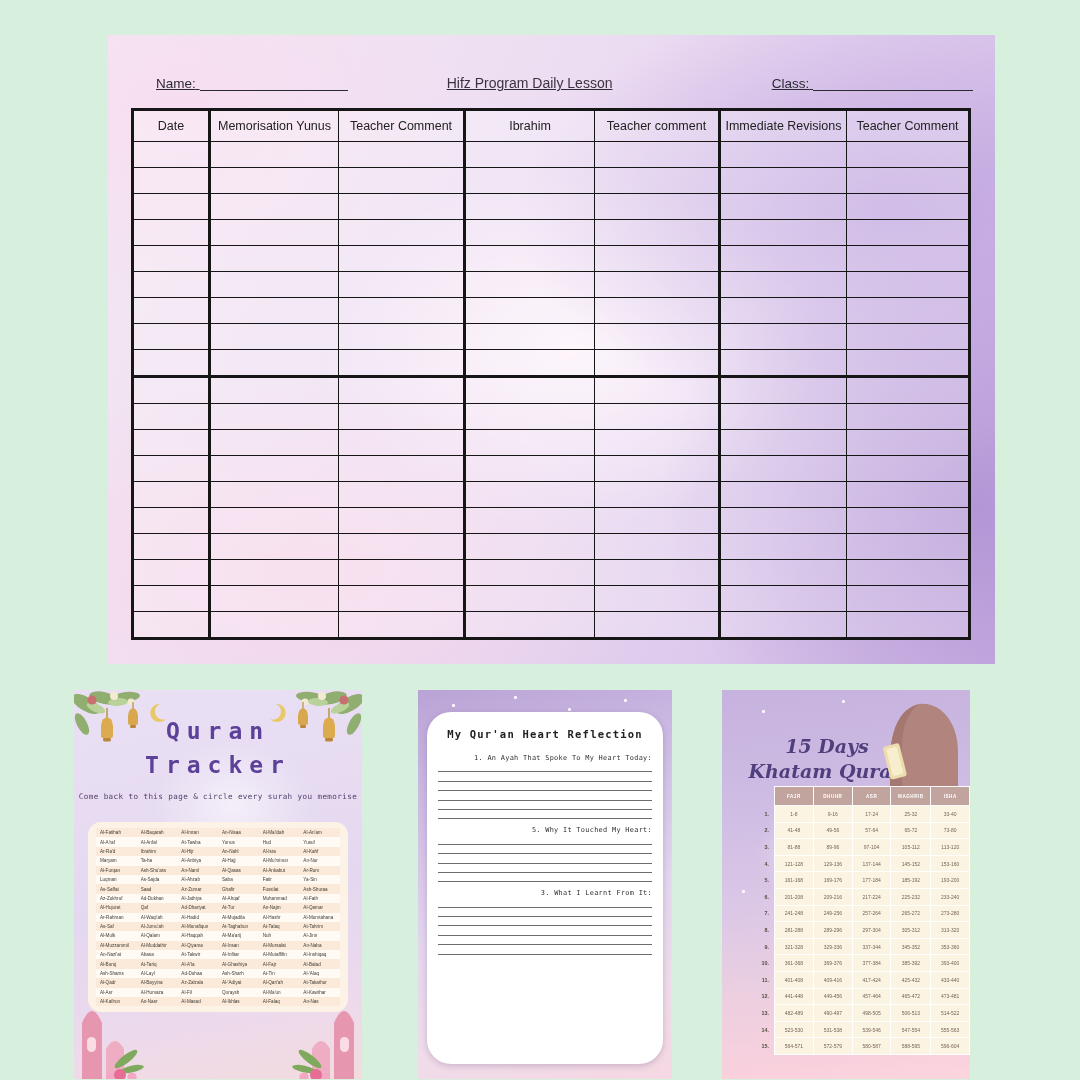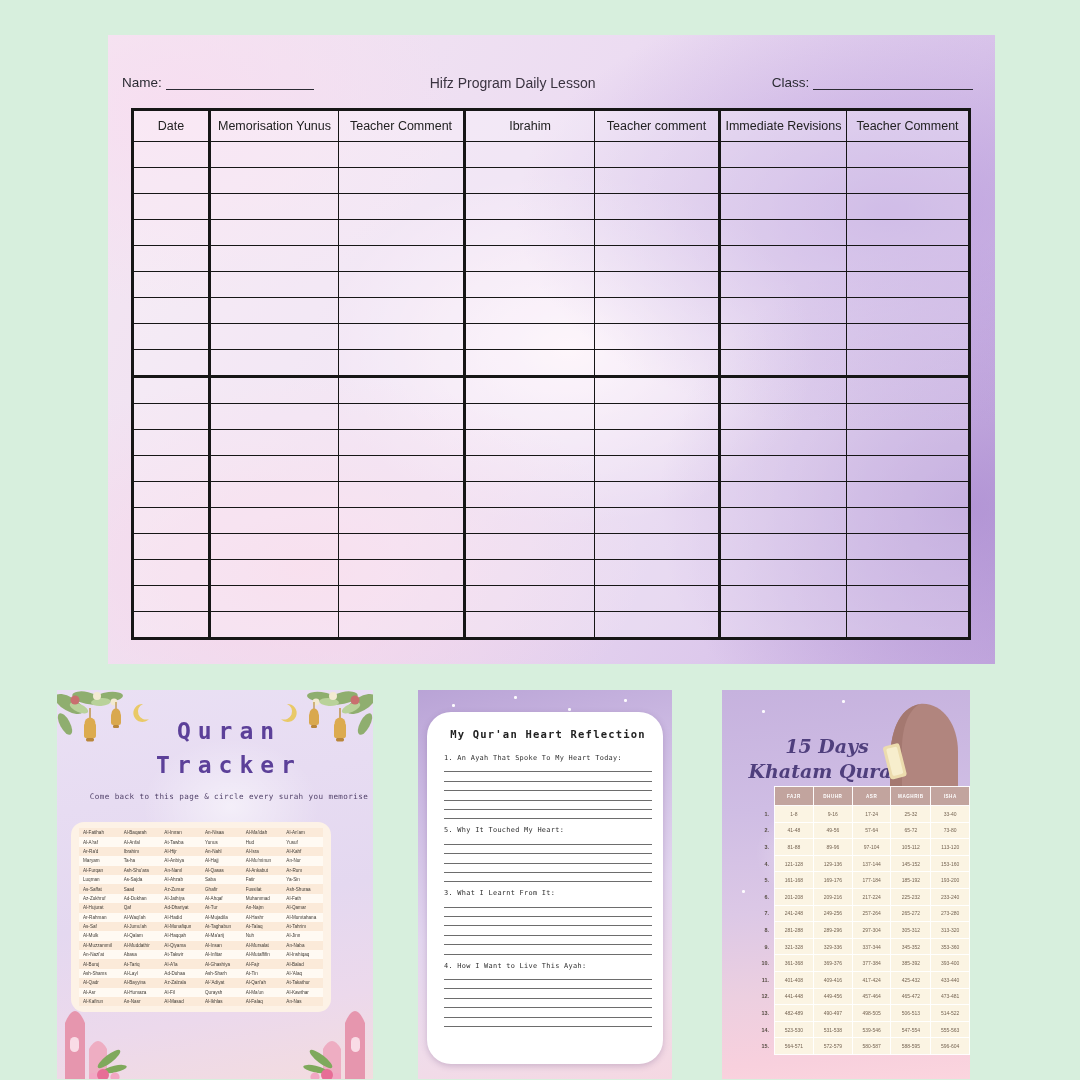--- a/index.html
+++ b/index.html
@@ -8,45 +8,45 @@
 
   
   .hifz-sheet{position:absolute;left:108px;top:35px;width:887px;height:629px;
     background:
       radial-gradient(60% 50% at 88% 28%, rgba(173,142,215,.60), rgba(173,142,215,0) 70%),
       radial-gradient(50% 60% at 97% 75%, rgba(154,120,200,.55), rgba(154,120,200,0) 70%),
       radial-gradient(45% 45% at 8% 12%, rgba(247,221,240,.9), rgba(247,221,240,0) 70%),
       radial-gradient(55% 45% at 22% 85%, rgba(248,213,232,.85), rgba(248,213,232,0) 70%),
       radial-gradient(40% 40% at 52% 50%, rgba(255,246,251,.9), rgba(255,246,251,0) 70%),
       linear-gradient(115deg,#f4e7f2 0%,#ecdcf2 45%,#ddc9ec 75%,#cab1e2 100%);}
-  .hifz-head{position:absolute;left:14px;right:22px;top:40px;display:flex;
-    justify-content:space-between;color:#2b2b33;font-size:13.5px;}
+  .hifz-head{position:absolute;left:48px;right:22px;top:40px;display:flex;
+    align-items:flex-end;justify-content:space-between;color:#2b2b33;font-size:13.5px;text-decoration:underline;}
   .blank-line{display:inline-block;border-bottom:1.6px solid #2b2b33;height:12px;vertical-align:bottom;}
   .hifz-title{font-size:14px;color:#3a3340;transform:translateX(-30px);}
   .hifz-table{position:absolute;left:23px;top:73px;width:837px;height:528px;
     border-collapse:collapse;table-layout:fixed;}
   .hifz-table th,.hifz-table td{border:1.5px solid #161616;padding:0;}
   .hifz-table th{font-size:12.5px;font-weight:normal;color:#222;height:30px;
     background:rgba(255,255,255,.30);}
   .hifz-table td{height:25px;background:rgba(255,255,255,.26);}
   .hifz-table th:nth-child(1),.hifz-table td:nth-child(1),
   .hifz-table th:nth-child(3),.hifz-table td:nth-child(3),
   .hifz-table th:nth-child(5),.hifz-table td:nth-child(5){border-right-width:3px;}
   .hifz-table{border:3px solid #161616;}
   .hifz-table tbody tr:nth-child(9) td{border-bottom-width:3px;}
 
   
   .page{position:absolute;top:690px;height:389px;overflow:hidden;}
   .stars{position:absolute;width:2.5px;height:2.5px;border-radius:50%;background:rgba(255,255,255,.95);}
 
   
-  .tracker{left:57px;width:288px;
+  .tracker{left:74px;width:288px;
     background:
       radial-gradient(40% 25% at 55% 30%, rgba(255,255,255,.55), rgba(255,255,255,0) 70%),
-      linear-gradient(170deg,#eae0f4 0%,#e4d8f0 55%,#ecd9ec 80%,#f3dcdf 100%); padding-left: 28px;}
+      linear-gradient(170deg,#eae0f4 0%,#e4d8f0 55%,#ecd9ec 80%,#f3dcdf 100%);}
   .tracker-title{margin-top:24px;text-align:center;color:#5c4099;
     font-family:"DejaVu Sans Mono",monospace;font-weight:bold;font-size:23px;
     letter-spacing:7px;line-height:34px;}
   .tracker-sub{margin-top:10px;text-align:center;color:#53436b;
     font-family:"DejaVu Sans Mono",monospace;font-size:7.6px;letter-spacing:.4px;}
   .surah-panel{position:absolute;left:14px;top:132px;width:260px;height:190px;
     background:#fdf2e6;border-radius:13px;padding:6px 8px;box-sizing:border-box;}
   .surah-row{display:grid;grid-template-columns:repeat(6,1fr);height:9.4px;align-items:center;}
   .surah-row:nth-child(odd){background:#fbead9;}
   .surah-row:nth-child(even){background:#fffaf3;}
@@ -54,24 +54,24 @@
   .corner{position:absolute;top:0;}
   .corner.tl{left:0;} .corner.tr{right:0;transform:scaleX(-1);}
   .mosque{position:absolute;bottom:0;}
   .mosque.bl{left:0;} .mosque.br{right:0;transform:scaleX(-1);}
 
   
   .reflection{left:418px;width:254px;
     background:linear-gradient(165deg,#b9a3d6 0%,#cdbbe3 25%,#e3d6ef 55%,#f0dcea 80%,#f5d8e2 100%);}
   .ref-card{position:absolute;left:9px;top:22px;width:236px;height:352px;
     background:#ffffff;border-radius:24px;box-shadow:0 2px 6px rgba(90,60,120,.25);
-    padding:16px 11px 0 17px;box-sizing:border-box;}
+    padding:16px 11px 0 11px;box-sizing:border-box;}
   .ref-title{text-align:center;font-family:"DejaVu Sans Mono",monospace;font-weight:bold;
     font-size:10.5px;letter-spacing:1.2px;color:#222;margin-bottom:14px;}
-  .ref-section{margin-bottom:7px;}
+  .ref-section{margin-bottom:7px;text-align:right;}
   .ref-label{font-family:"DejaVu Sans Mono",monospace;font-size:6.9px;color:#2e2e2e;
     letter-spacing:.3px;margin-bottom:1px;}
   .rule-line{border-bottom:1px solid #6d6d6d;height:8.4px;}
 
   
   .khatam{left:722px;width:248px;
     background:
       radial-gradient(45% 20% at 45% 42%, rgba(255,255,255,.5), rgba(255,255,255,0) 70%),
       linear-gradient(175deg,#c6b2de 0%,#cfbde4 30%,#dcc8e6 55%,#eccfe0 75%,#f8d0dd 92%,#fbd5de 100%);}
   .khatam-title{position:absolute;left:0;top:44px;width:210px;text-align:center;
@@ -571,29 +571,20 @@
         </div>
         <div class="ref-section">
           <div class="ref-label">3. What I Learnt From It:</div>
           <div class="rule-line"></div>
           <div class="rule-line"></div>
           <div class="rule-line"></div>
           <div class="rule-line"></div>
           <div class="rule-line"></div>
           <div class="rule-line"></div>
         </div>
-        <div class="ref-section">
-          <div class="ref-label">4. How I Want to Live This Ayah:</div>
-          <div class="rule-line"></div>
-          <div class="rule-line"></div>
-          <div class="rule-line"></div>
-          <div class="rule-line"></div>
-          <div class="rule-line"></div>
-          <div class="rule-line"></div>
-        </div>
       </div>
   </div>
 </div>
 
 <div class="page khatam">
   <span class="stars" style="left:40px;top:20px"></span>
   <span class="stars" style="left:120px;top:10px"></span>
   <span class="stars" style="left:250px;top:40px"></span>
   <span class="stars" style="left:232px;top:140px"></span>
   <span class="stars" style="left:20px;top:200px"></span>

